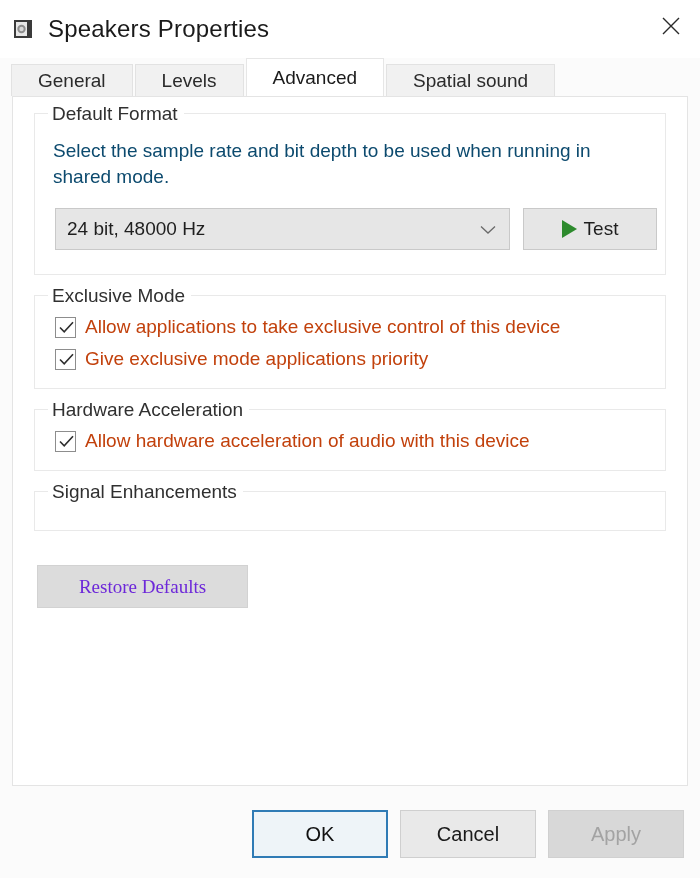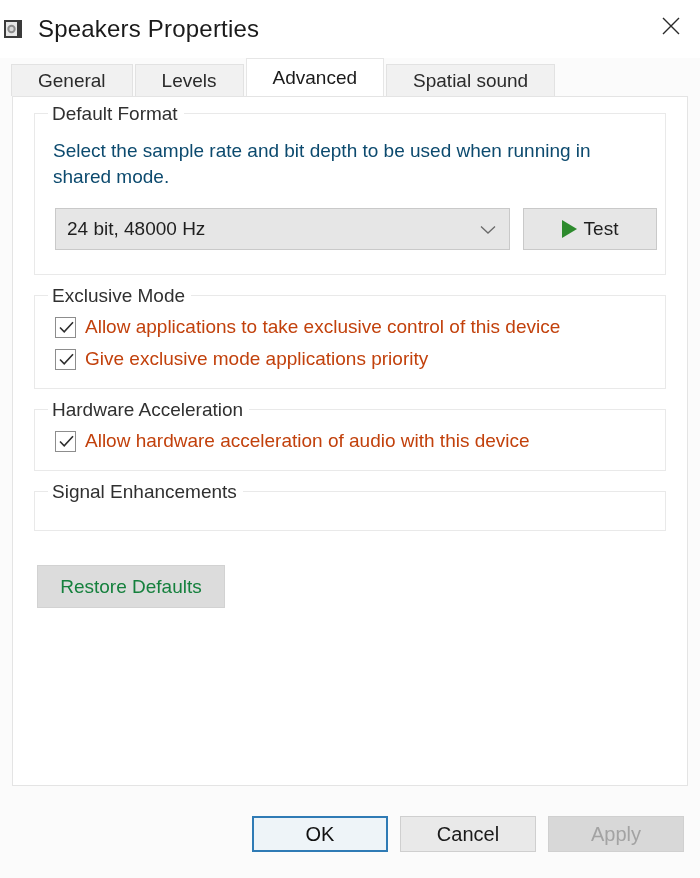--- a/index.html
+++ b/index.html
@@ -17,20 +17,21 @@
     overflow: hidden;
   }
 
   
   .titlebar {
     position: relative;
     height: 58px;
     background: #ffffff;
     display: flex;
     align-items: center;
+    padding-left: 10px;
   }
   .app-icon {
     width: 26px; height: 26px;
     margin-right: 12px;
     flex: 0 0 auto;
     position: relative;
   }
   .app-icon svg { display: block; }
   .title-text {
     font-size: 24px;
@@ -183,43 +184,44 @@
   .cbox svg { position:absolute; left:2px; top:1px; }
   .cblabel {
     font-size: 19px;
     color: #c2410c;
     white-space: nowrap;
   }
 
   
   .restore-btn {
     margin: 34px 0 0 14px;
-    width: 188px; height: 43px;
+    width: 211px; height: 43px;
     background: #dcdcdc;
     border: 1px solid #d2d2d2;
     display: flex; align-items: center; justify-content: center;
     font-size: 19px;
-    color: #15803d;
-    cursor: default;
+    color: #6d28d9;
+    cursor: default;
+    font-family: Liberation Serif, serif;
   }
 
   
   .footer {
     position: absolute;
     left: 0; right: 0; bottom: 0;
     height: 88px;
     background: #fbfbfb;
     display: flex;
     align-items: center;
     justify-content: flex-end;
     padding-right: 16px;
     gap: 12px;
   }
   .btn {
-    width: 136px; height: 36px;
+    width: 136px; height: 48px;
     display: flex; align-items: center; justify-content: center;
     font-size: 20px;
     background: #e9e9e9;
     border: 1px solid #cfcfcf;
     color: #1a1a1a;
     cursor: default;
   }
   .btn.default {
     background: #eef4f8;
     border: 2px solid #2f7bb5;

